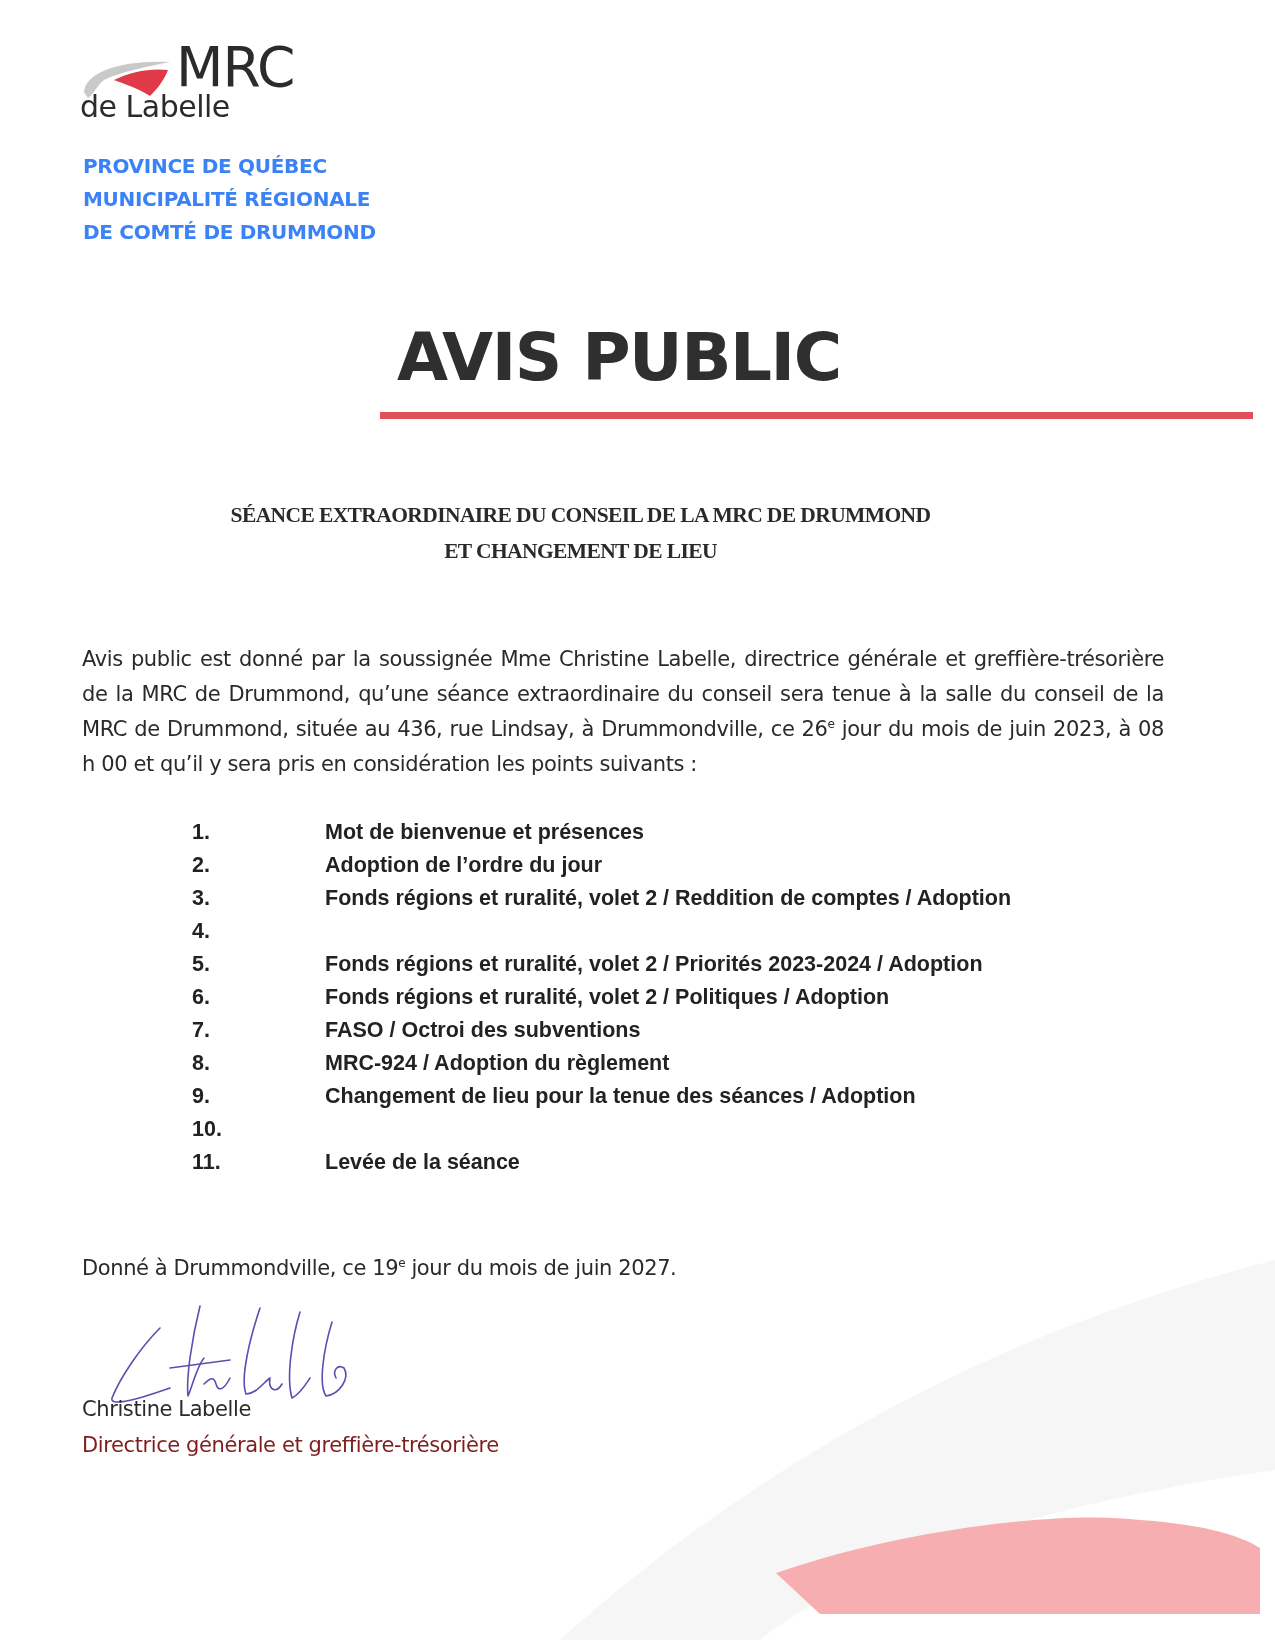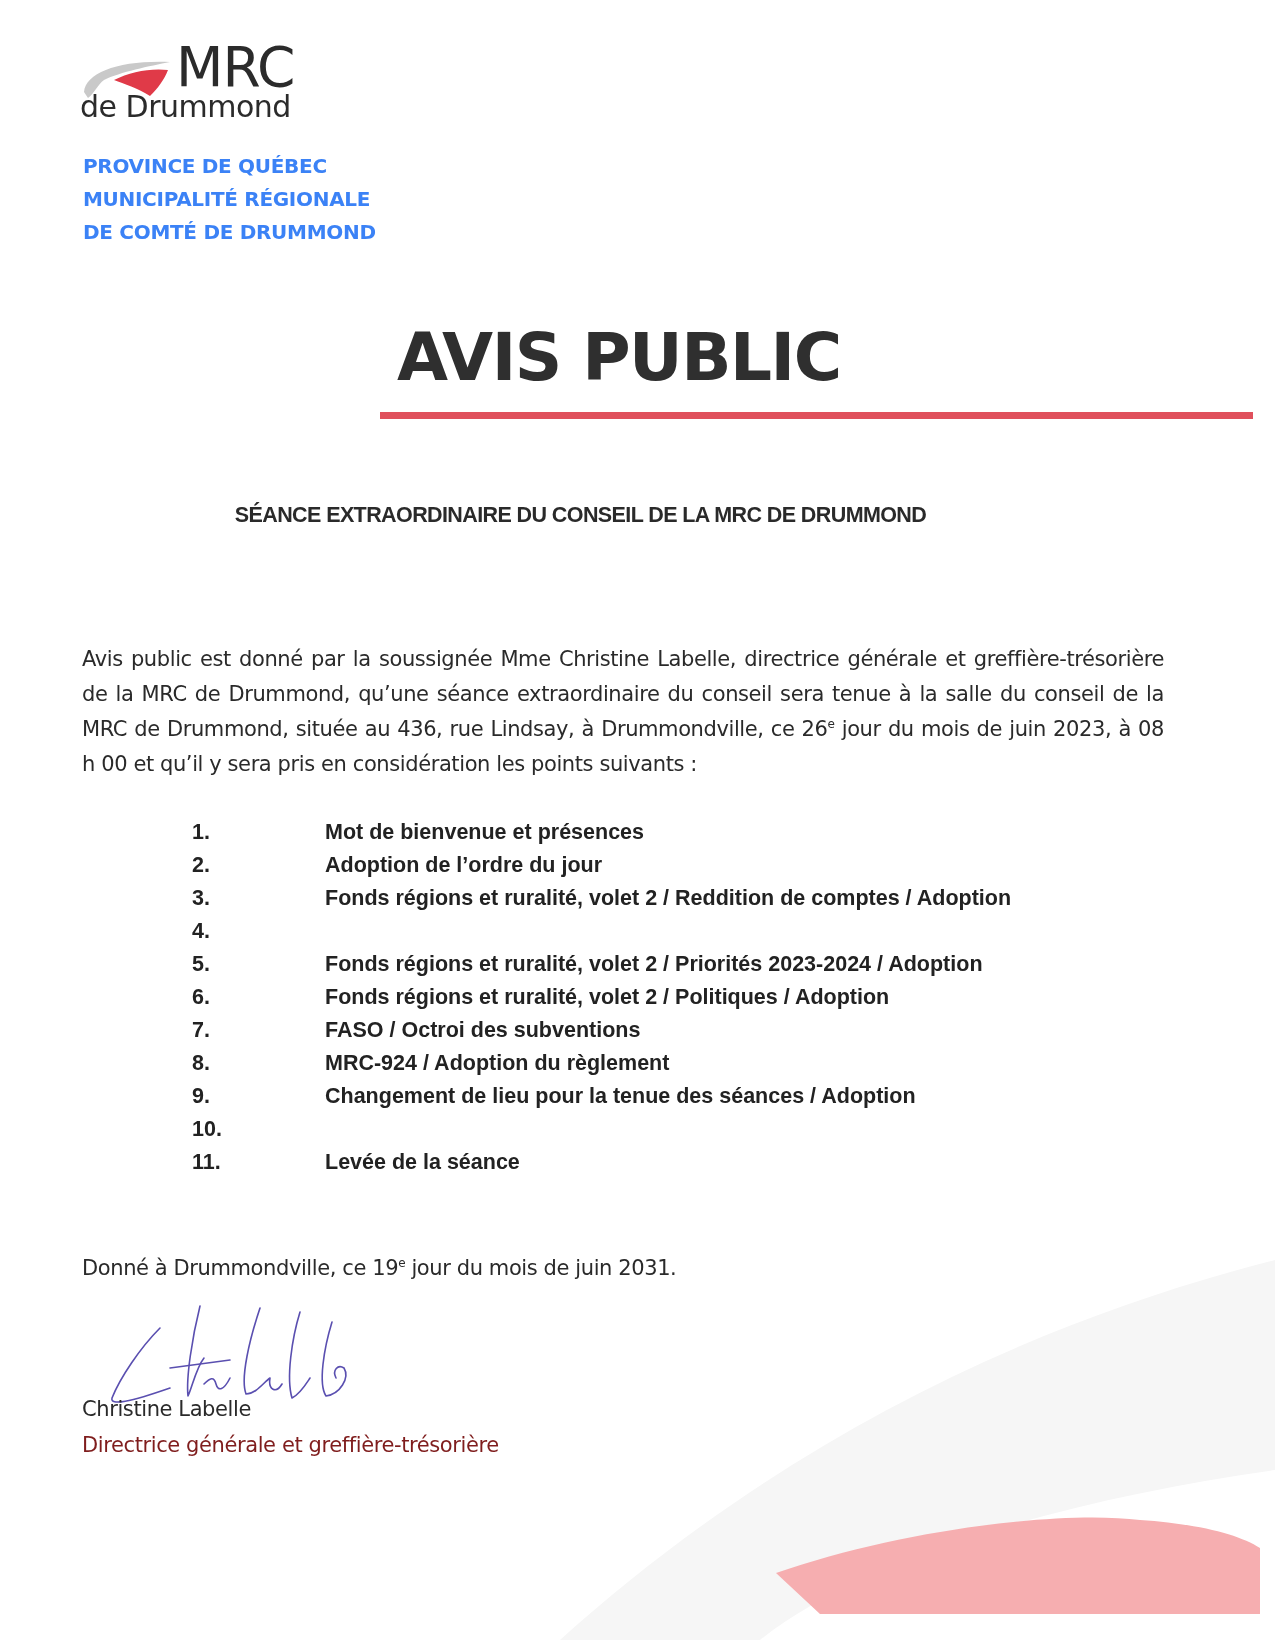--- a/index.html
+++ b/index.html
@@ -28,21 +28,21 @@
     position: absolute; left: 380px; top: 308px;
     font-family: "DejaVu Sans", sans-serif; font-weight: bold; font-size: 66px;
     color: #2f2f2f; letter-spacing: -1.5px; line-height: 1;
   }
   .title-rule {
     position: absolute; left: 380px; top: 412px; width: 873px; height: 7px;
     background: #e0505c;
   }
   .subject {
     position: absolute; left: 0; top: 497px; width: 1161px; text-align: center;
-    font-family: Liberation Sans, sans-serif; font-weight: bold; font-size: 21.5px;
+    font-family: Liberation Serif, serif; font-weight: bold; font-size: 21.5px;
     line-height: 36px; color: #2a2a2a; letter-spacing: -0.6px;
   }
   .intro {
     position: absolute; left: 82px; top: 642px; width: 1082px;
     font-family: "DejaVu Sans", sans-serif; font-size: 21px; line-height: 35px;
     color: #2a2a2a; text-align: justify; letter-spacing: -0.4px;
   }
   .intro sup { font-size: 12px; vertical-align: 8px; line-height: 0; }
   .agenda {
     position: absolute; left: 192px; top: 816px;
@@ -75,34 +75,35 @@
   <path d="M 560 1640 C 760 1460, 1000 1330, 1275 1260 L 1275 1470 C 1060 1500, 860 1560, 760 1640 Z" fill="#f6f6f6"></path>
   <path d="M 776 1573 C 900 1530, 1060 1510, 1140 1520 C 1200 1524, 1240 1535, 1260 1548 L 1260 1614 L 820 1614 Z" fill="#f6aeb0"></path>
 </svg>
 
 <div class="logo">
   <svg width="96" height="50" viewBox="0 0 96 50">
     <path d="M 4 38 C 6 18, 40 6, 90 8 C 70 12, 40 18, 24 26 C 18 30, 14 40, 8 44 Z" fill="#c9c9c9"></path>
     <path d="M 34 26 C 50 18, 70 14, 88 16 C 84 26, 78 34, 70 42 C 58 34, 44 30, 34 26 Z" fill="#e03a48"></path>
   </svg>
   <div class="logo-mrc">MRC</div>
-  <div class="logo-sub">de Drummond</div>
+  <div class="logo-sub">de Labelle</div>
 </div>
 
 <div class="province">
   <div>PROVINCE DE QUÉBEC</div>
   <div>MUNICIPALITÉ RÉGIONALE</div>
   <div>DE COMTÉ DE DRUMMOND</div>
 </div>
 
 <h1 class="title" style="margin:17px">AVIS PUBLIC</h1>
 <div class="title-rule"></div>
 
 <div class="subject">
   <div>SÉANCE EXTRAORDINAIRE DU CONSEIL DE LA MRC DE DRUMMOND</div>
+  <div>ET CHANGEMENT DE LIEU</div>
 </div>
 
 <p class="intro" style="margin:0"><span>Avis public est donné par la soussignée Mme Christine Labelle, directrice générale et greffière-trésorière de la MRC de Drummond, qu’une séance extraordinaire du conseil sera tenue à la salle du conseil de la MRC de Drummond, située au 436, rue Lindsay, à Drummondville, ce 26</span><sup>e</sup><span> jour du mois de juin 2023, à 08 h 00 et qu’il y sera pris en considération les points suivants :</span></p>
 
 <div class="agenda">
   <div class="agenda-row">
       <span class="agenda-num">1.</span>
       <span>Mot de bienvenue et présences</span>
     </div>
   <div class="agenda-row">
@@ -138,21 +139,21 @@
     </div>
   <div class="agenda-row">
       <span class="agenda-num">10.</span>
     </div>
   <div class="agenda-row">
       <span class="agenda-num">11.</span>
       <span>Levée de la séance</span>
     </div>
 </div>
 
-<div class="given"><span>Donné à Drummondville, ce 19</span><sup>e</sup><span> jour du mois de juin 2031.</span></div>
+<div class="given"><span>Donné à Drummondville, ce 19</span><sup>e</sup><span> jour du mois de juin 2027.</span></div>
 
 <svg class="signature" width="270" height="115" viewBox="0 0 270 115">
   <g fill="none" stroke="#5a4fb0" stroke-width="1.6" stroke-linecap="round" stroke-linejoin="round">
     <path d="M 60 30 C 40 50, 20 80, 12 100 C 10 108, 30 104, 70 90"></path>
     <path d="M 100 8 C 92 40, 86 80, 88 98 C 92 90, 96 70, 104 60"></path>
     <path d="M 70 70 L 130 62"></path>
     <path d="M 104 86 C 110 80, 114 78, 116 86 C 118 94, 124 92, 130 80"></path>
     <path d="M 160 10 C 150 40, 140 80, 146 96 C 156 96, 164 84, 170 80 C 168 92, 176 96, 182 86"></path>
     <path d="M 200 14 C 192 40, 186 80, 192 100 C 200 96, 206 86, 210 80"></path>
     <path d="M 232 24 C 224 50, 218 86, 226 98 C 240 96, 250 80, 244 70 C 238 66, 232 72, 236 80"></path>

